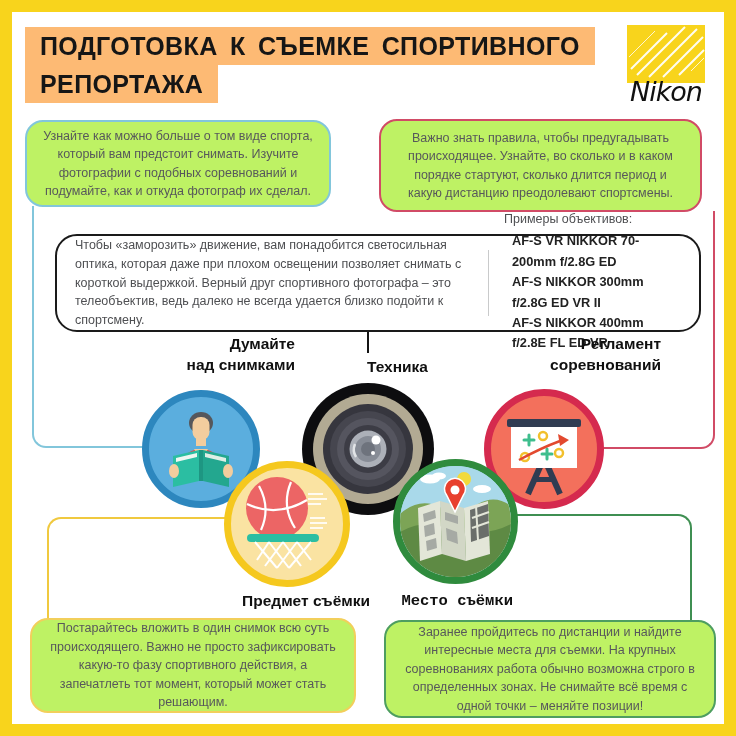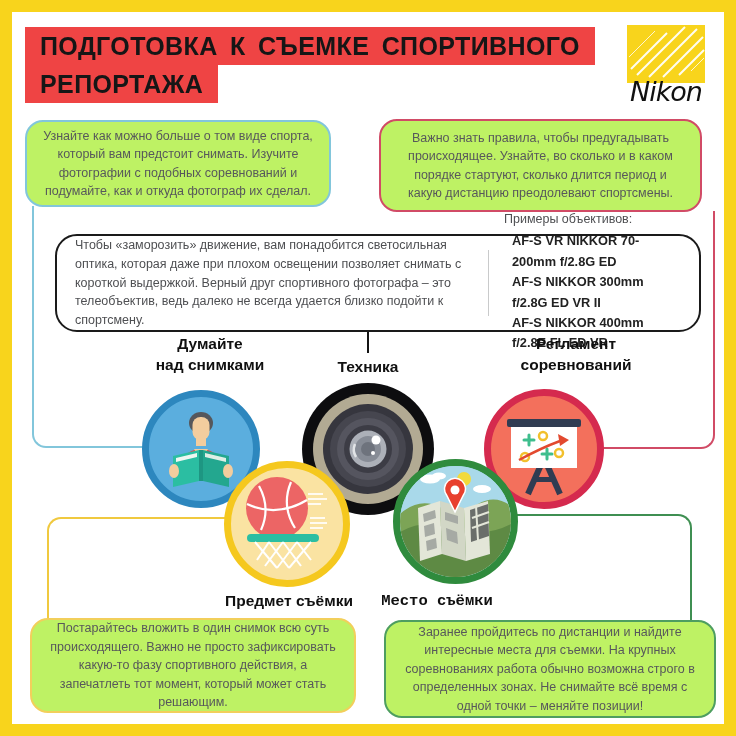--- a/index.html
+++ b/index.html
@@ -2,21 +2,21 @@
 <html><head>
 <meta charset="utf-8">
 <style>
   html,body{margin:0;padding:0;background:#ffffff;}
   .stage{position:relative;width:736px;height:736px;background:#ffffff;overflow:hidden;
          font-family:"Liberation Sans",sans-serif;}
   .frame{position:absolute;inset:0;border:12px solid #F8D41C;z-index:40;pointer-events:none;}
 
   
   .title{position:absolute;left:25px;top:27px;z-index:2;}
-  .title-line{display:table;background:#ef4444;padding:0 15px;height:38px;line-height:38px;
+  .title-line{display:table;background:#fdba74;padding:0 15px;height:38px;line-height:38px;
               font-weight:bold;font-size:25px;letter-spacing:.4px;word-spacing:5px;color:#161616;}
 
   
   .nikon{position:absolute;left:627px;top:25px;width:78px;z-index:2;text-align:center;}
   .nikon-square{width:78px;height:58px;background:#F8D41C;overflow:hidden;}
   .nikon-text{font-weight:normal;font-style:italic;font-size:27px;letter-spacing:-1px;color:#111;
               margin-top:-7px;font-family:"DejaVu Sans",sans-serif;}
 
   
   .bubble{position:absolute;background:#bef264;border:2px solid #999;border-radius:18px;
@@ -31,21 +31,21 @@
   .bx-technique{left:55px;top:234px;width:646px;height:98px;border:2px solid #1A1A1A;
                 border-radius:22px;position:absolute;background:#fff;box-sizing:border-box;
                 display:flex;align-items:center;padding:12px 18px;z-index:2;}
   .tech-text{width:398px;font-size:12.5px;line-height:1.5;color:#4E4F52;text-align:left;}
   .tech-div{width:1px;background:#C9CACB;align-self:stretch;margin:2px 15px;}
   .tech-lenses{flex:1;text-align:left;color:#4E4F52;}
   .lens-title{font-size:12.5px;margin-bottom:5px;}
   .lens-item{font-weight:bold;font-size:12.8px;color:#222;line-height:1.6;margin-left:8px;}
 
   
-  .lbl{position:absolute;font-weight:bold;color:#101010;font-size:15.5px;text-align:center;
+  .lbl{position:absolute;font-weight:bold;color:#101010;font-size:15.5px;text-align:right;
        line-height:1.35;z-index:2;}
   .lbl-think{left:125px;top:334px;width:170px;}
   .lbl-technique{left:308px;top:357px;width:120px;}
   .lbl-rules{left:491px;top:334px;width:170px;}
   .lbl-subject{left:208px;top:591px;width:162px;}
   .lbl-location{left:361px;top:591px;width:152px;font-family:Liberation Mono, monospace;}
 
   
   .conn{position:absolute;z-index:1;}
   .conn-research{left:32px;top:206px;width:112px;height:240px;

